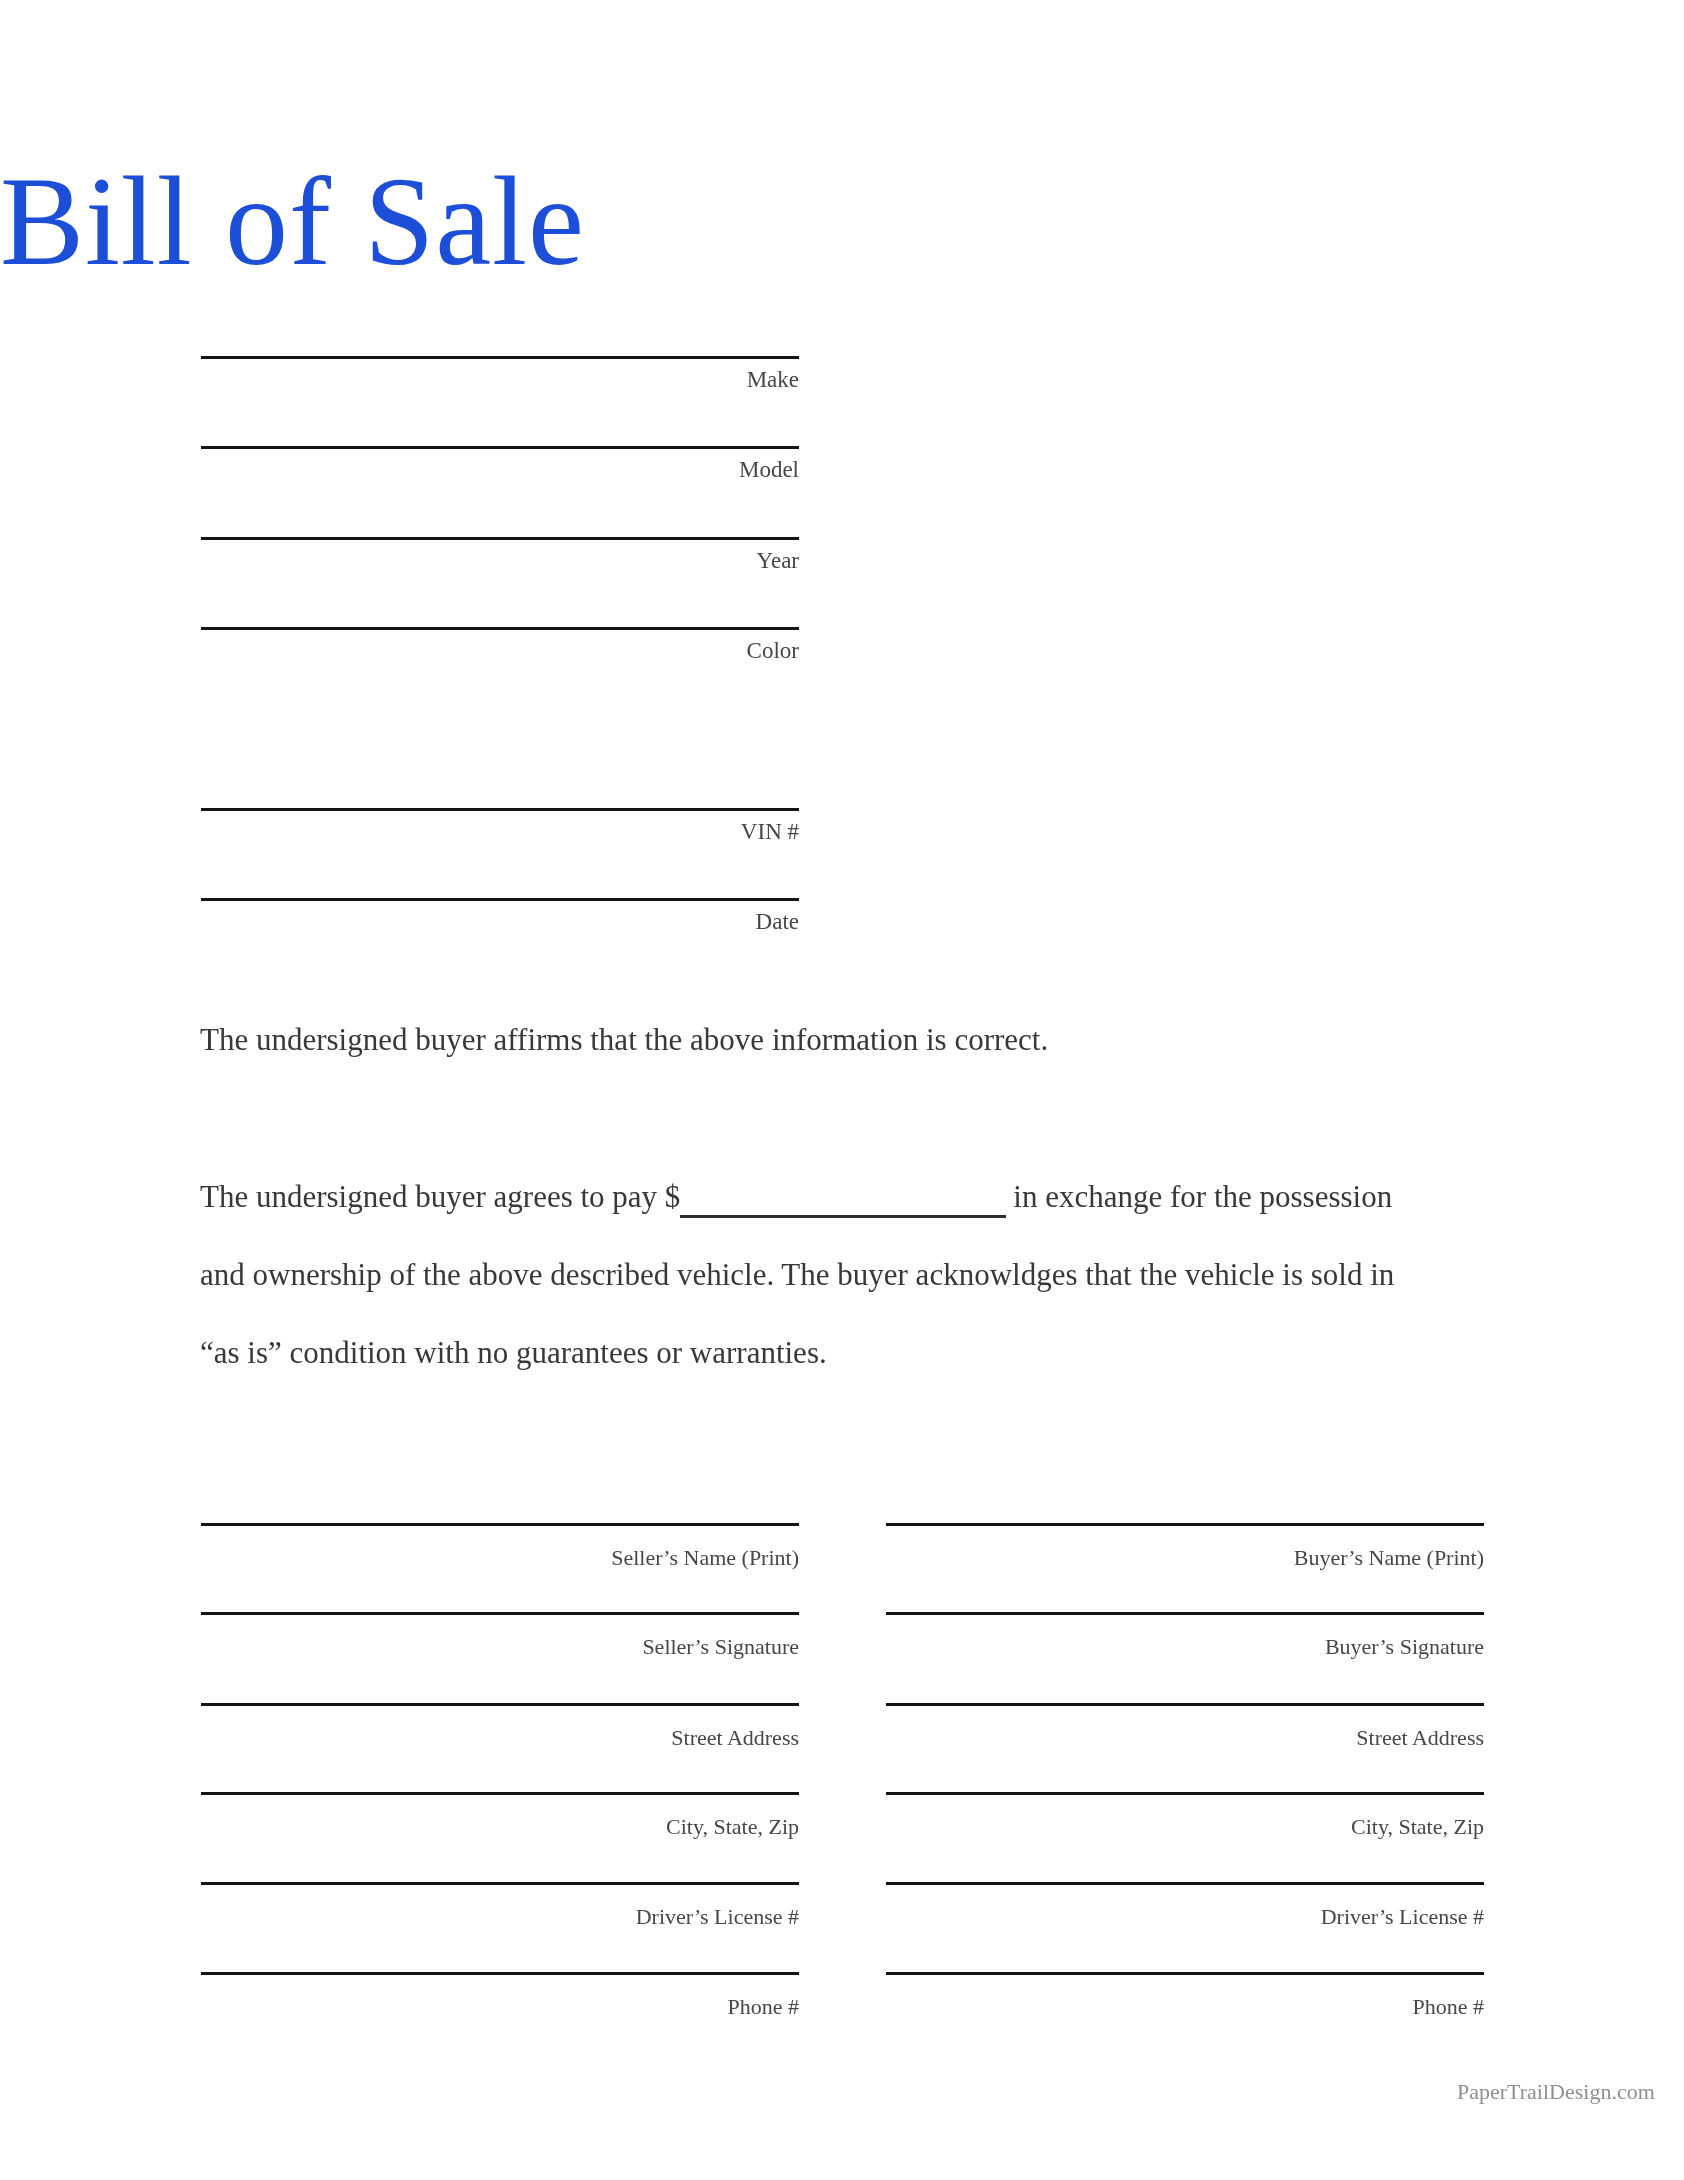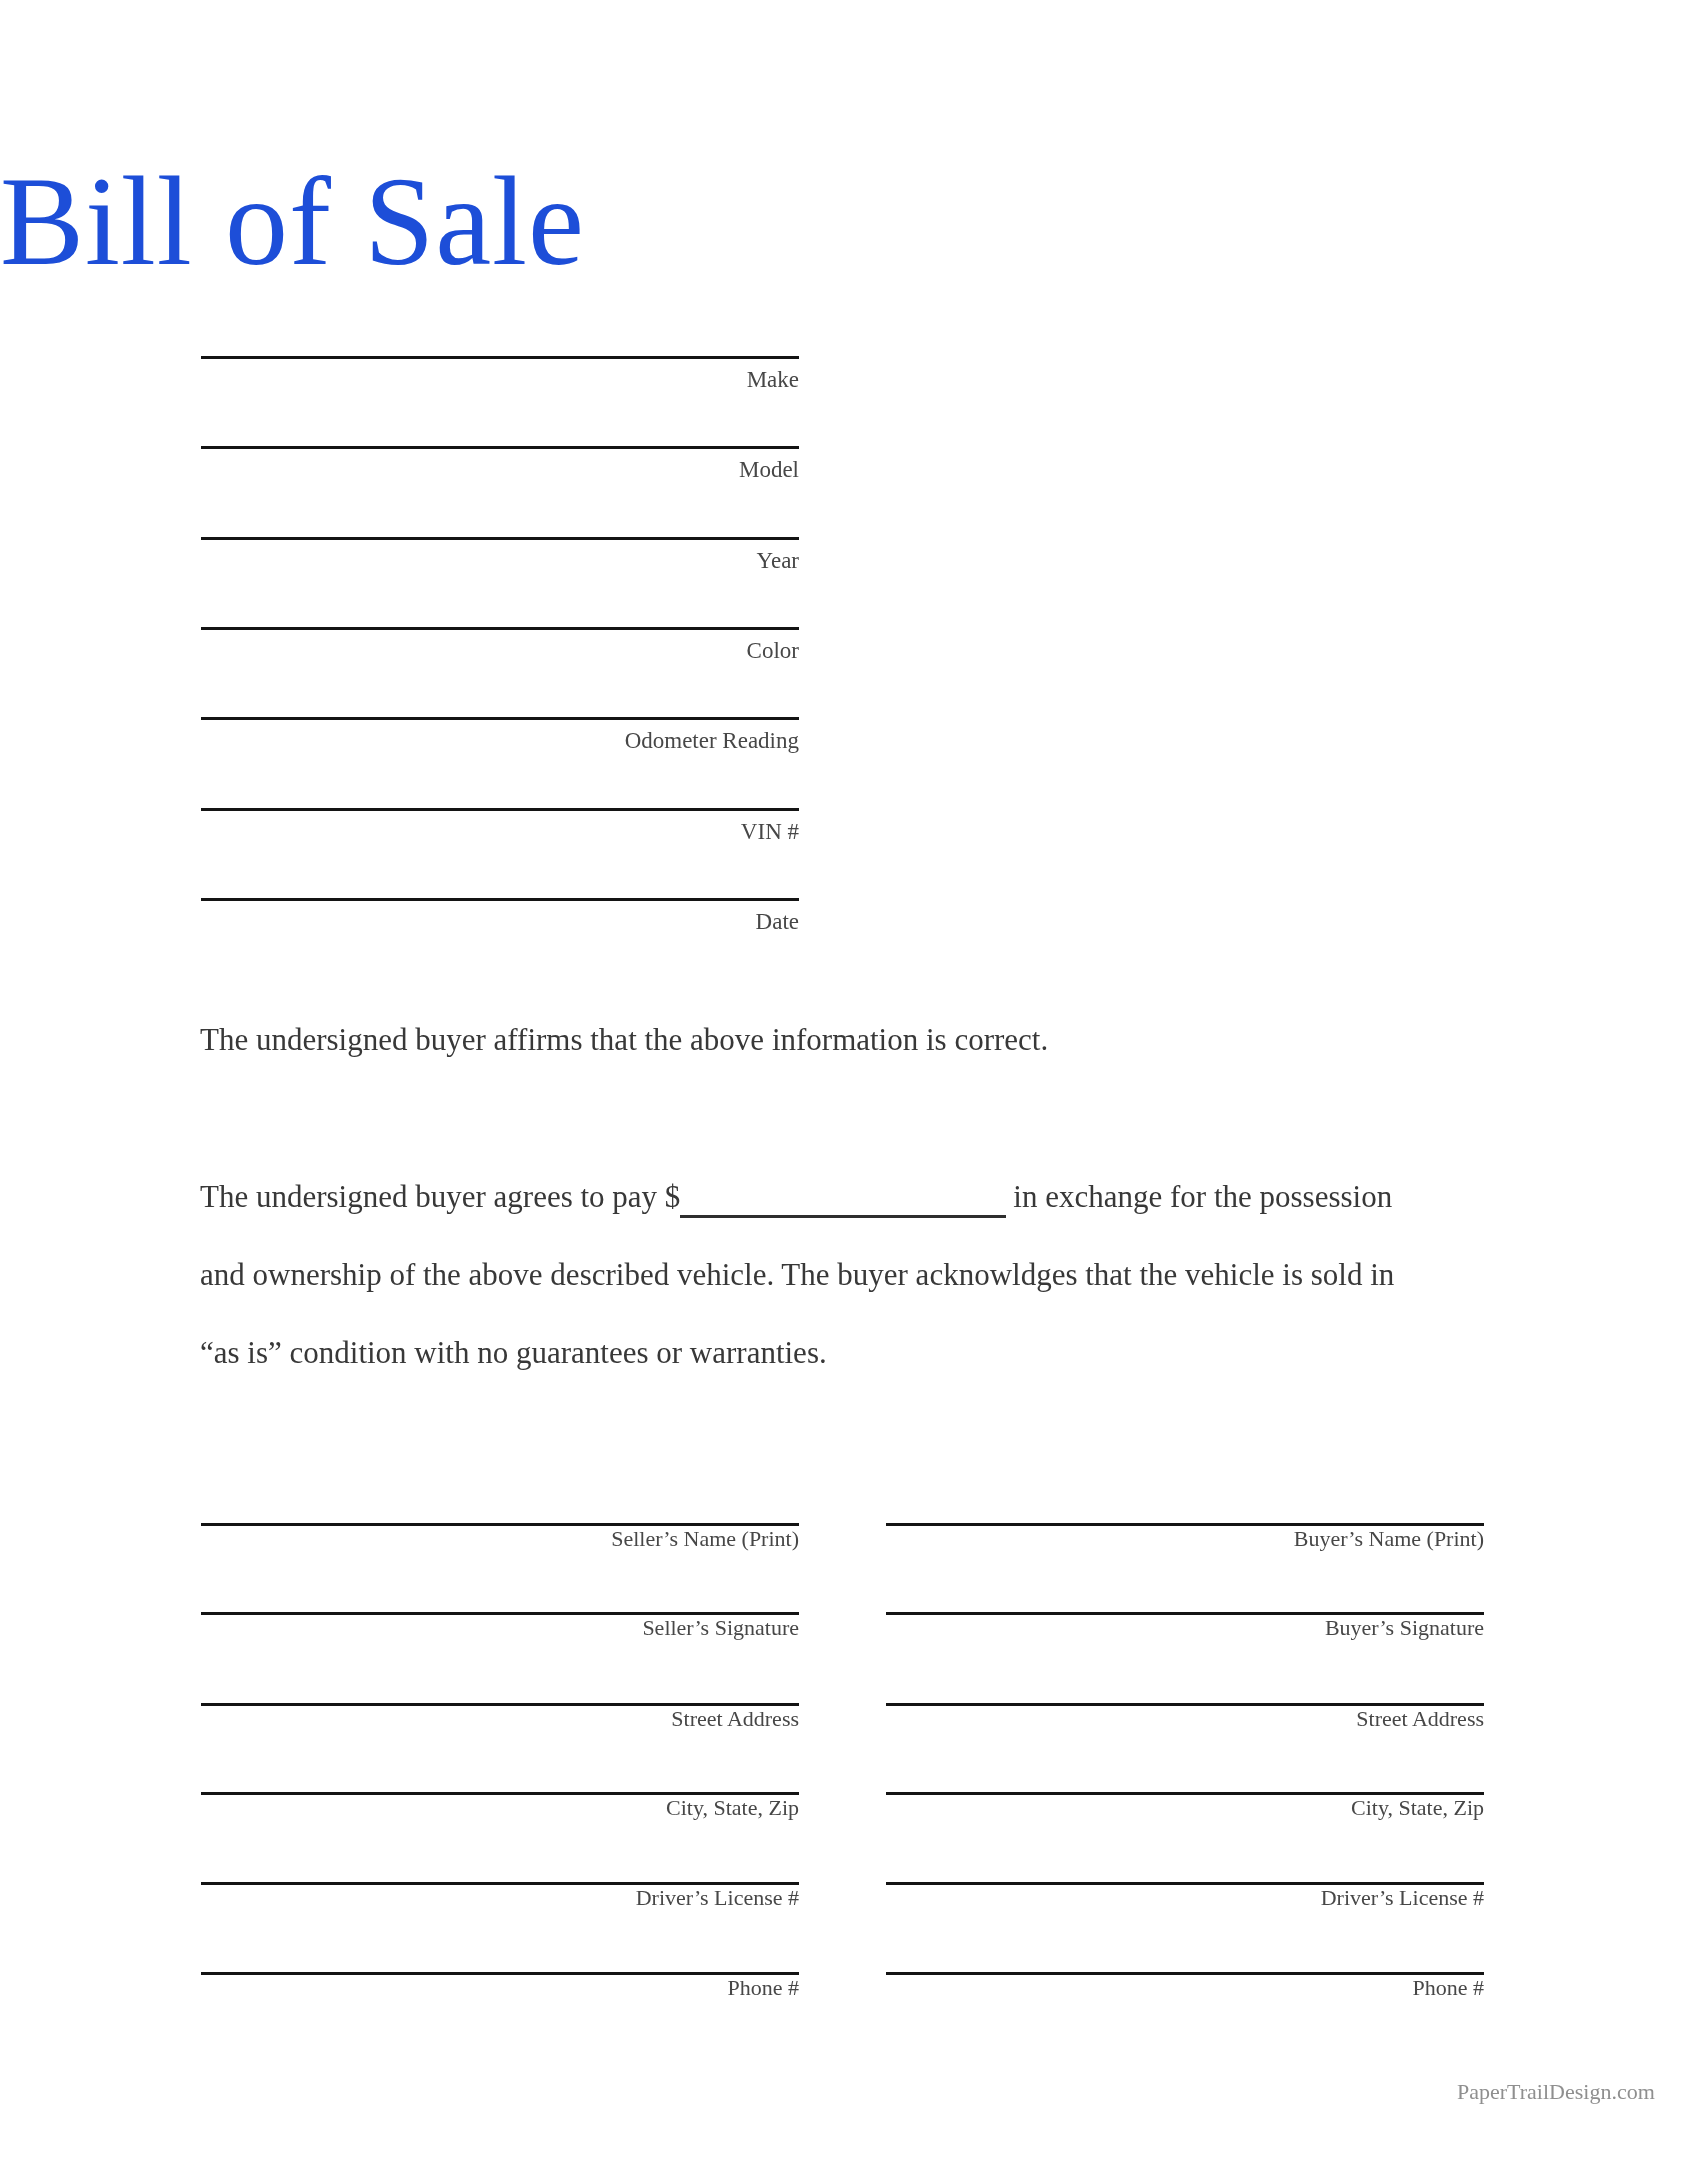--- a/index.html
+++ b/index.html
@@ -22,21 +22,21 @@
   
   .field{position:absolute;width:598px;text-align:right;}
   .field .rule{width:100%;height:3.4px;background:#141414;}
   .field .caption{
     padding-left:23px;
     padding-top:7.7px;
     font-size:23px;
     line-height:1.15;
     color:#474747;
   }
-  .sig .caption{padding-top:0;font-size:22px;}
+  .sig .caption{padding-top:19px;font-size:22px;}
   .col-left{left:201px;}
   .col-right{left:886px;}
   
   .para{
     position:absolute;
     left:200px;
     font-size:31px;
     color:#383838;
   }
   .para-1{top:1021px;line-height:1.2;width:1278px;}
@@ -71,24 +71,20 @@
     <div class="rule"></div>
     <div class="caption">Model</div>
   </div>
   <div class="field col-left" style="top:537px">
     <div class="rule"></div>
     <div class="caption">Year</div>
   </div>
   <div class="field col-left" style="top:627px">
     <div class="rule"></div>
     <div class="caption">Color</div>
-  </div>
-  <div class="field col-left" style="top:717px">
-    <div class="rule"></div>
-    <div class="caption">Odometer Reading</div>
   </div>
   <div class="field col-left" style="top:808px">
     <div class="rule"></div>
     <div class="caption">VIN #</div>
   </div>
   <div class="field col-left" style="top:898px">
     <div class="rule"></div>
     <div class="caption" style="padding-left:29px">Date</div>
   </div>
 

